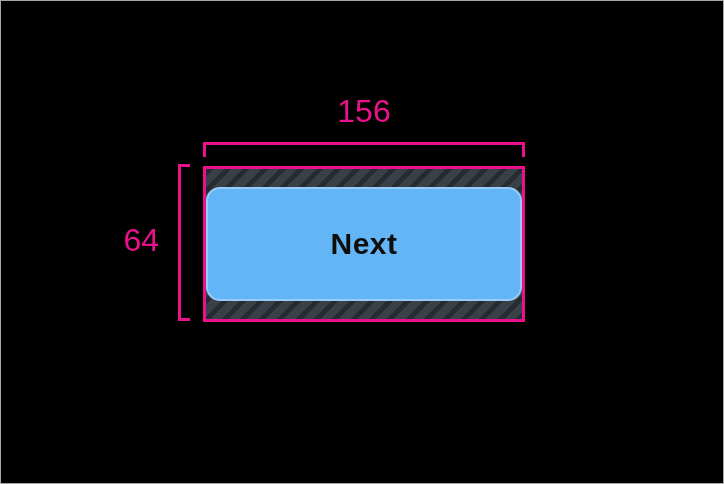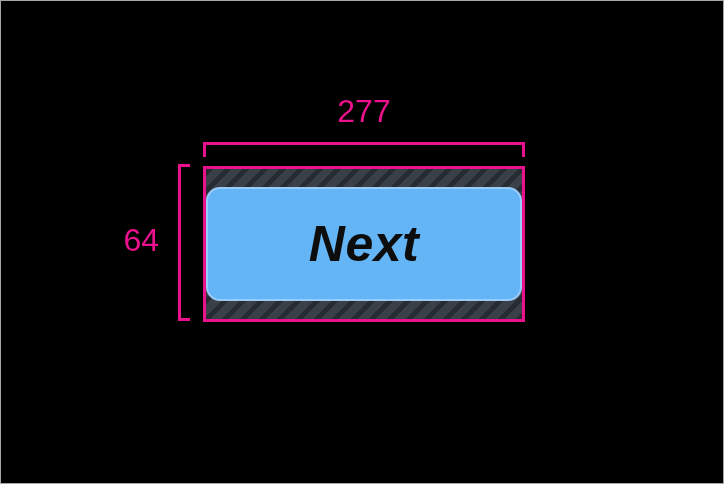--- a/index.html
+++ b/index.html
@@ -101,32 +101,31 @@
     border: 2px solid var(--button-edge);
     border-radius: 14px;
     display: flex;
     align-items: center;
     justify-content: center;
     cursor: pointer;
     font-family: "Liberation Sans", sans-serif;
   }
   .next-btn span {
     color: var(--button-text);
-    font-size: 50px;
+    font-size: 30px;
     font-weight: 600;
     letter-spacing: 0.5px;
-    font-style: italic;
   }
 </style>
 </head>
 <body>
 
 <div class="canvas">
 
-  <div class="dim-label dim-label-width">277</div>
+  <div class="dim-label dim-label-width">156</div>
 
   <div class="dim-line-h"></div>
 
   <div class="dim-label dim-label-height">64</div>
 
   <div class="dim-line-v"></div>
 
   <div class="measure-box">
 
     <div class="hatch"></div>

